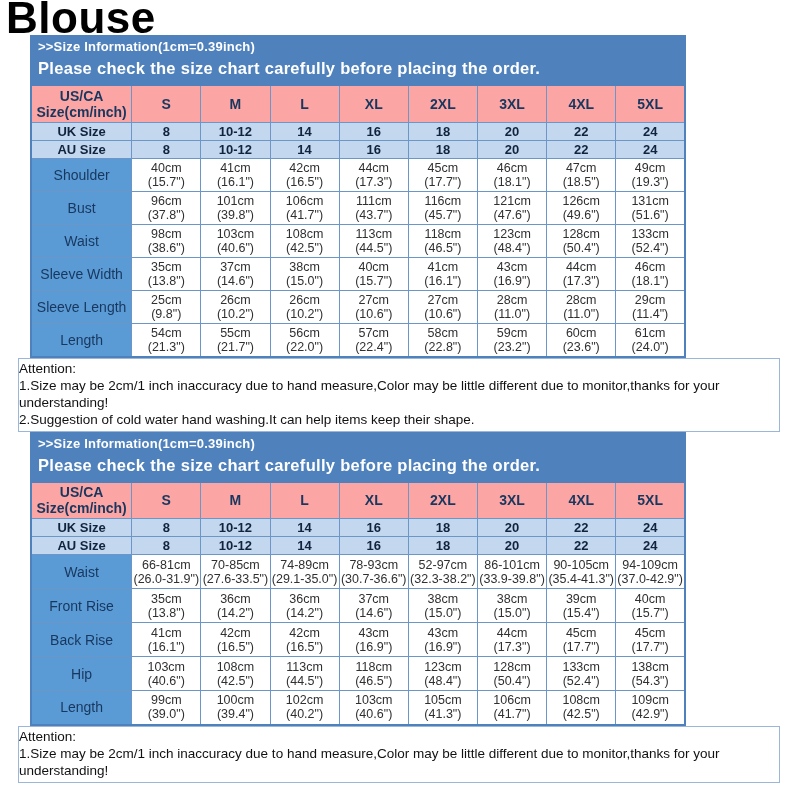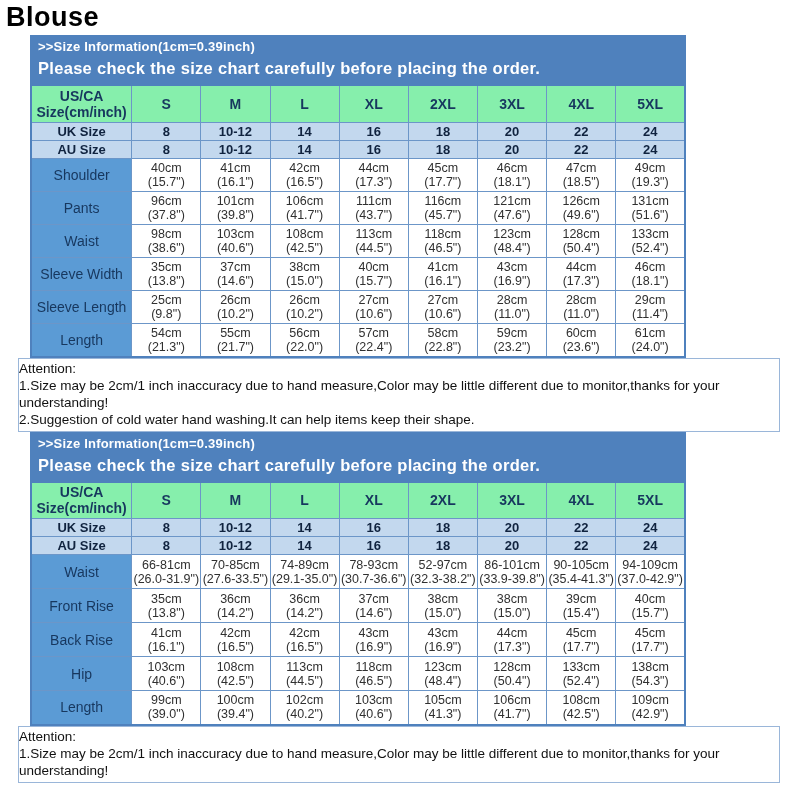--- a/index.html
+++ b/index.html
@@ -3,41 +3,41 @@
 <meta charset="utf-8">
 <style>
   * { box-sizing: border-box; }
   html,body { margin:0; padding:0; }
   body {
     width:800px; height:800px; overflow:hidden;
     background:#ffffff;
     font-family:"Liberation Sans", sans-serif;
   }
   .sec-title{
-    font-size:27px; font-weight:800; color:#000;
+    font-size:44px; font-weight:800; color:#000;
     margin:0; padding:0 0 0 6px; line-height:35px;
     letter-spacing:0.5px;
   }
   .content{ margin-left:30px; width:656px; }
   .banner{
     background:#4F81BD; color:#fff; font-weight:700;
     padding:4px 8px 6px 8px;
   }
   .banner-l1{ font-size:13px; letter-spacing:0.2px; }
   .banner-l2{ font-size:16.5px; padding-top:5px; letter-spacing:0.3px; }
   table.size-table{
     width:100%; border-collapse:collapse; table-layout:fixed;
     background:#fff; border:2px solid #4F81BD;
   }
   table.size-table td{
     border:1px solid #6C96C8; text-align:center;
     vertical-align:middle; padding:0; overflow:hidden;
   }
   td.hdr{
-    background:#86efac; color:#17375E;
+    background:#fca5a5; color:#17375E;
     font-weight:700; font-size:14px;
   }
   tr.hdr-row td{ height:37px; }
   td.corner div{ line-height:16px; }
   tr.size-row td{
     height:18px; font-size:13px; font-weight:700;
     background:#C3D8EE; color:#10233f;
   }
   tr.measure-row td{ height:31px; padding:2px 0; }
   table.pants tr.measure-row td{ height:34px; }
@@ -143,21 +143,21 @@
             <td class="mval">
               <div>47cm</div>
               <div>(18.5")</div>
             </td>
             <td class="mval">
               <div>49cm</div>
               <div>(19.3")</div>
             </td>
           </tr>
           <tr class="measure-row">
-            <td class="mlabel">Pants</td>
+            <td class="mlabel">Bust</td>
             <td class="mval">
               <div>96cm</div>
               <div>(37.8")</div>
             </td>
             <td class="mval">
               <div>101cm</div>
               <div>(39.8")</div>
             </td>
             <td class="mval">
               <div>106cm</div>

